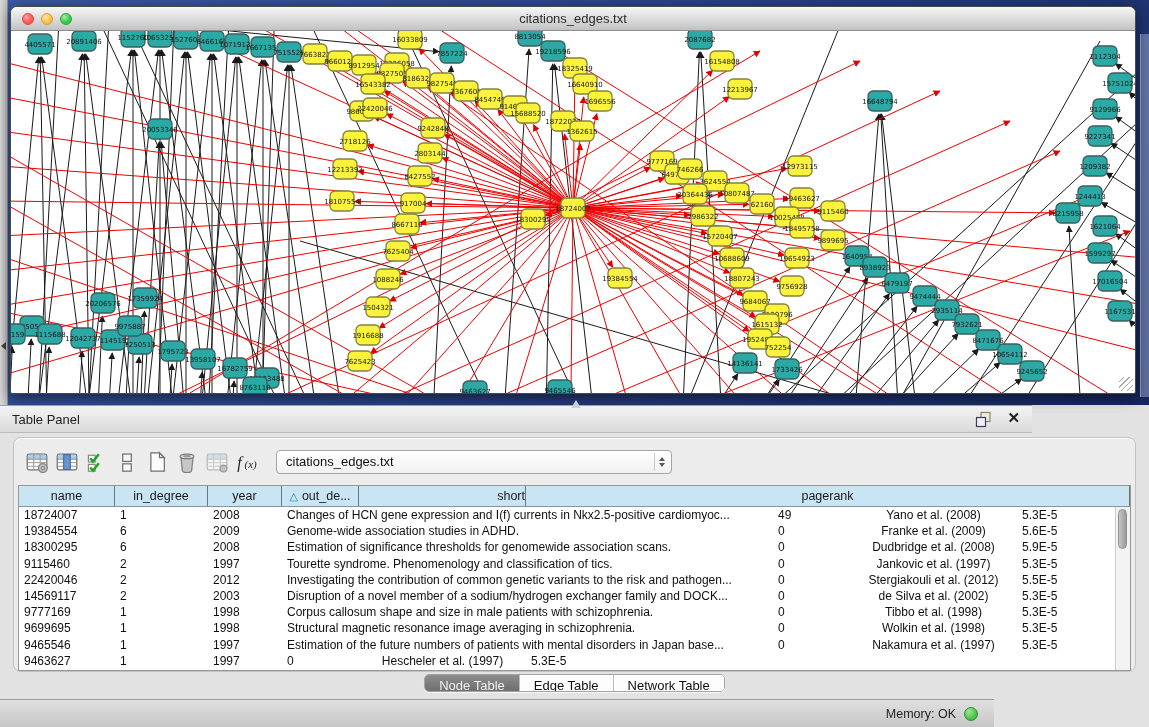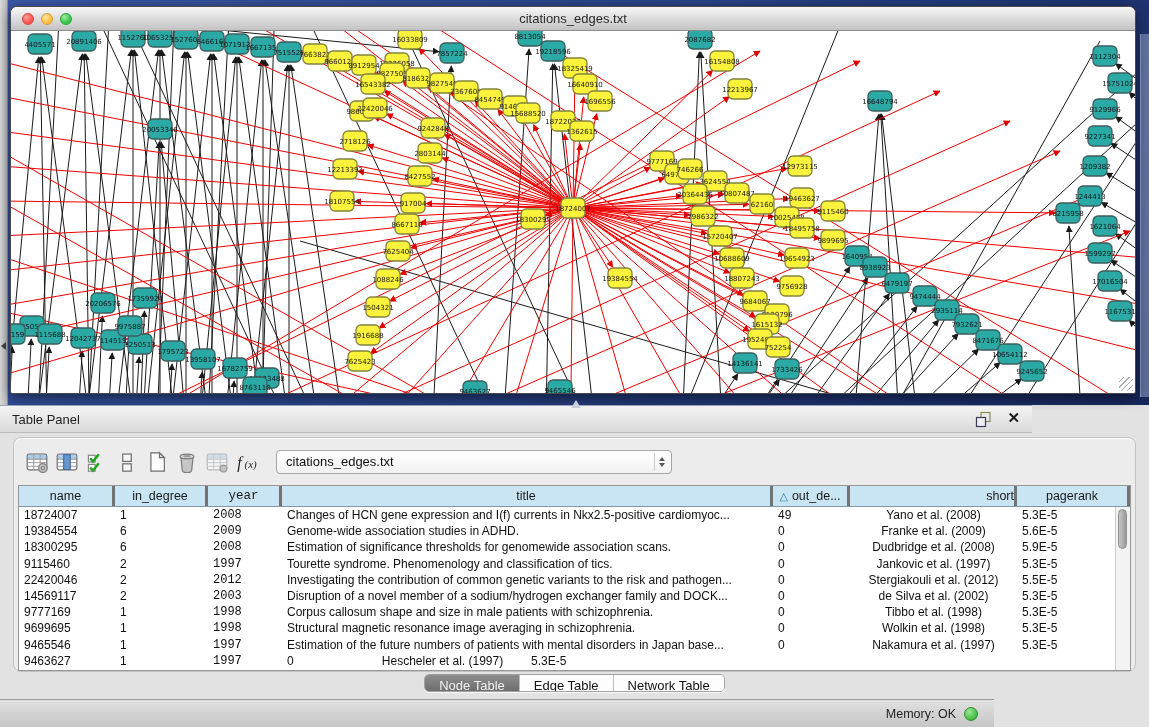--- a/index.html
+++ b/index.html
@@ -56,26 +56,26 @@
   .stepper{position:absolute;right:2px;top:2px;bottom:2px;width:15px;border-left:1px solid #c9c9c9;
     display:flex;flex-direction:column;align-items:center;justify-content:center;gap:2px;}
   .tri-up{width:0;height:0;border-left:3.5px solid transparent;border-right:3.5px solid transparent;border-bottom:4.5px solid #555;}
   .tri-dn{width:0;height:0;border-left:3.5px solid transparent;border-right:3.5px solid transparent;border-top:4.5px solid #555;}
 
   
   .table{position:absolute;left:4px;top:47px;width:1113px;height:186px;
     border:1px solid #979797;background:#fff;overflow:hidden;}
   .thead{display:flex;height:21px;background:#C9E4F2;border-bottom:1px solid #7f98a6;}
   .hcell{display:flex;align-items:center;justify-content:center;font-size:12.5px;color:#1a1a1a;
-    border-right:3px solid #737373;overflow:hidden;white-space:nowrap;}
+    border-right:1px solid #737373;overflow:hidden;white-space:nowrap;}
   .tri{color:#1b7fa6;font-size:11px;margin-right:4px;}
   .tbody{position:absolute;left:0;top:21px;right:15px;bottom:0;overflow:hidden;}
   .trow{display:flex;height:16.2px;align-items:center;}
   .tcell{font-size:12px;color:#101010;padding-left:5px;overflow:hidden;white-space:nowrap;}
-  .c0{width:96px;}.c1{width:93px;}.c2{width:74px;font-family:Liberation Mono, monospace;}.c3{width:491px;}.c4{width:77px;}
+  .c0{width:96px;}.c1{width:93px;}.c2{width:74px;}.c3{width:491px;}.c4{width:77px;}
   .c5{width:167px;text-align:center;padding-left:0;}.c6{flex:1;}
   .hc5{justify-content:flex-end;}
   .vscroll{position:absolute;right:0;top:21px;bottom:0;width:15px;background:#f3f3f3;border-left:1px solid #cccccc;}
   .thumb{position:absolute;left:2px;top:2px;width:9px;height:40px;border-radius:5px;
     background:linear-gradient(90deg,#c6c6c6,#9b9b9b);border:1px solid #909090;}
 
   
   .tabs{position:absolute;left:0;top:241px;width:100%;display:flex;justify-content:center;}
   .seg-wrap{display:flex;border:1px solid #a3a3a3;border-radius:5px;overflow:hidden;background:#fff;
     box-shadow:0 1px 1px rgba(255,255,255,.8);}
@@ -873,23 +873,20 @@
         <div class="thead" id="thead">
             <div class="hcell c0">
               <span>name</span>
             </div>
             <div class="hcell c1">
               <span>in_degree</span>
             </div>
             <div class="hcell c2">
               <span>year</span>
             </div>
-            <div class="hcell c3">
-              <span>title</span>
-            </div>
             <div class="hcell c4">
               <span class="tri">△</span>
               <span>out_de...</span>
             </div>
             <div class="hcell c5 hc5">
               <span>short</span>
             </div>
             <div class="hcell c6">
               <span>pagerank</span>
             </div>

